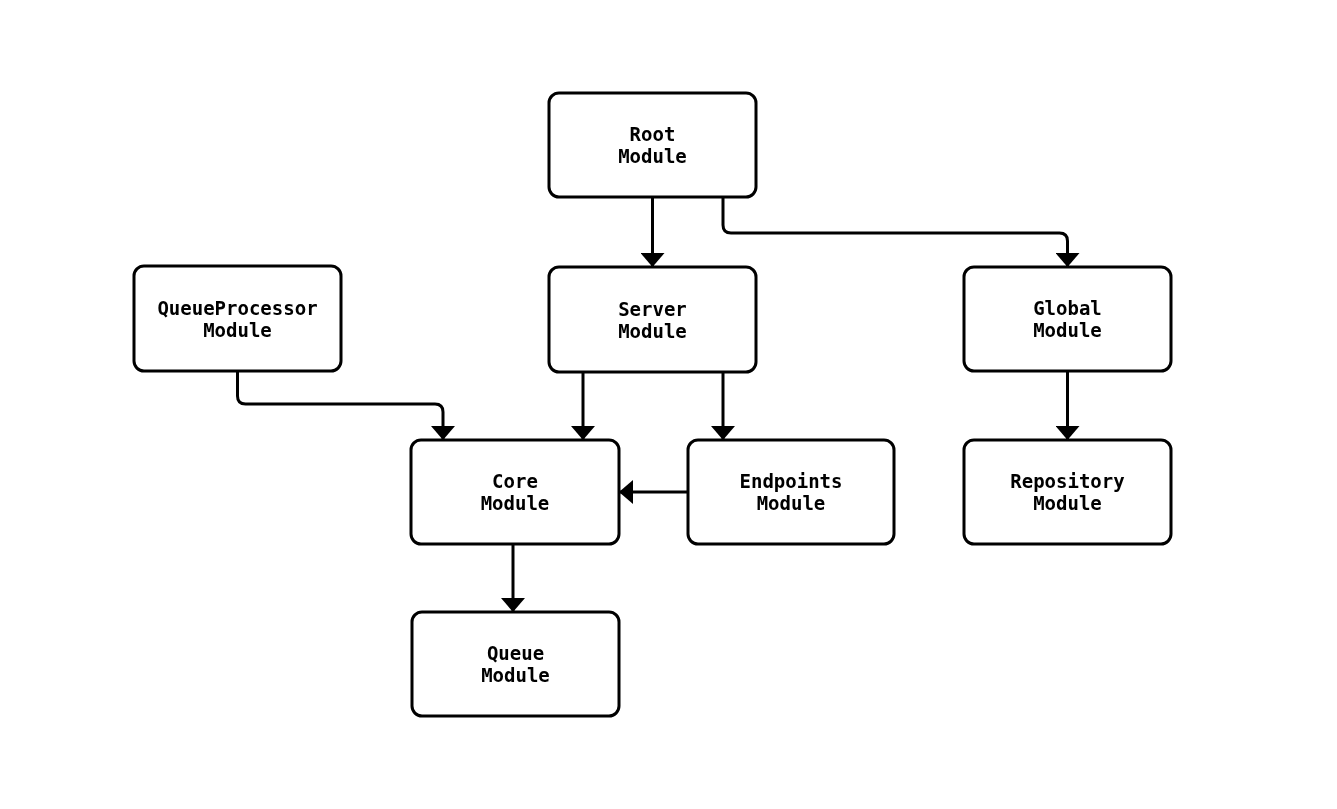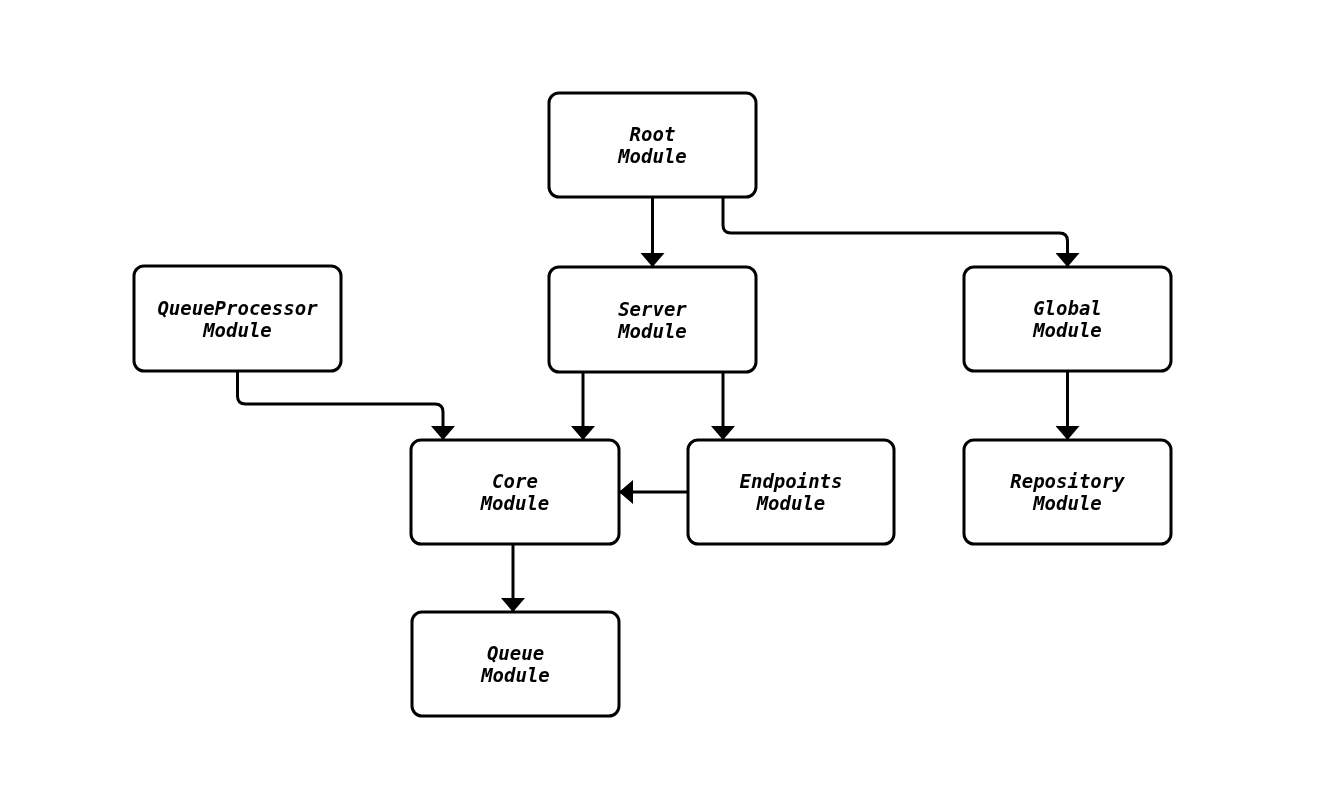--- a/index.html
+++ b/index.html
@@ -8,21 +8,20 @@
     background: #ffffff;
     width: 1337px;
     height: 809px;
     overflow: hidden;
     font-family: "DejaVu Sans Mono", monospace;
   }
   #canvas-wrap {
     position: relative;
     width: 1337px;
     height: 809px;
-    font-style: italic;
   }
   svg.diagram {
     position: absolute;
     left: 0;
     top: 0;
     display: block;
   }
   .edge-path {
     fill: none;
     stroke-linecap: butt;

